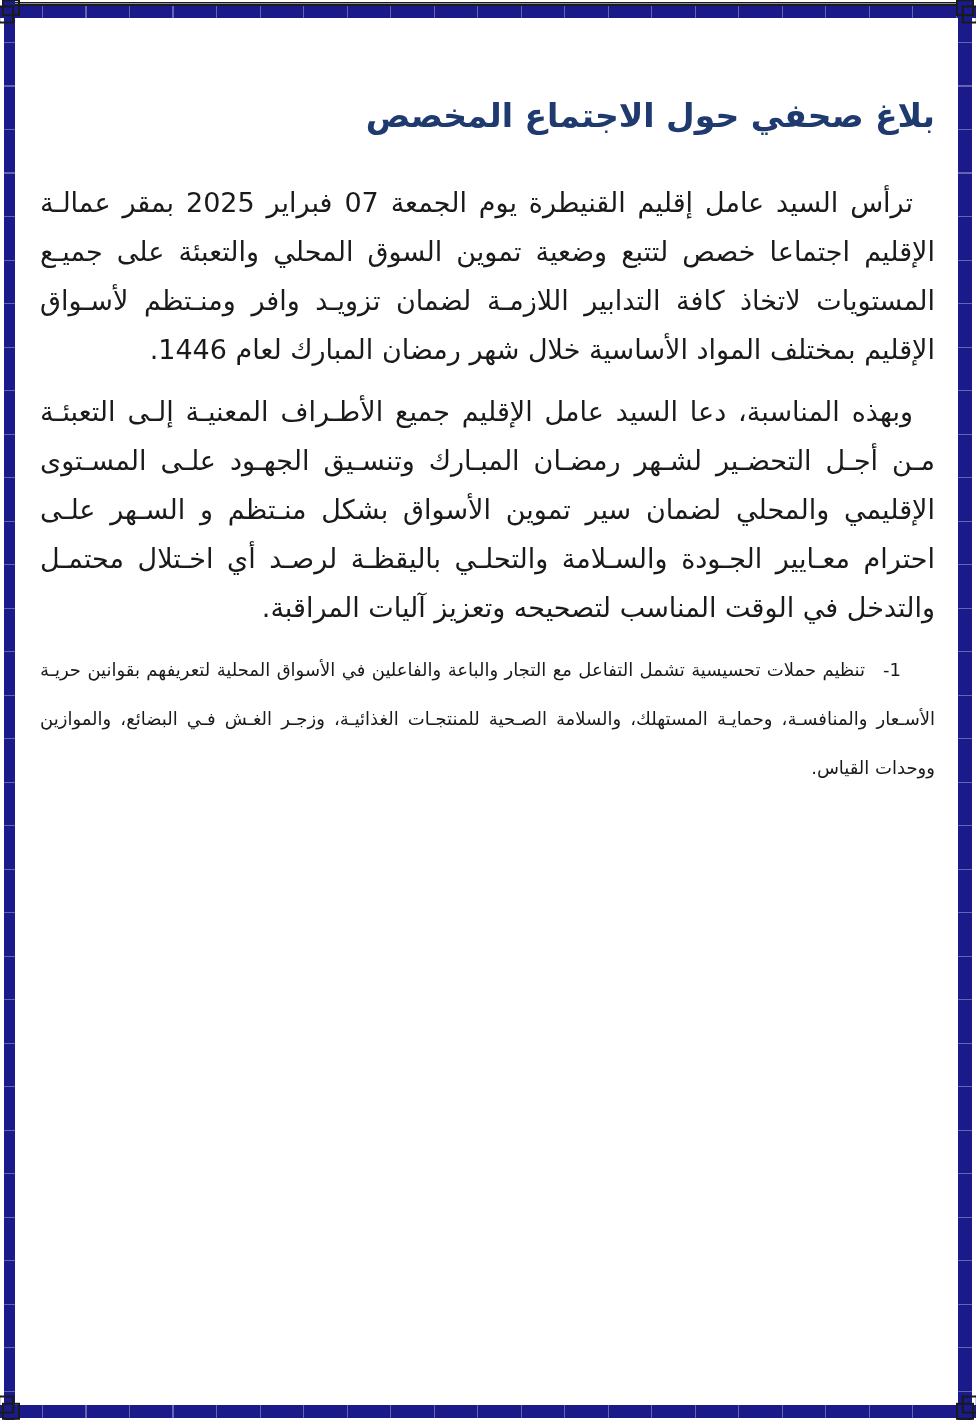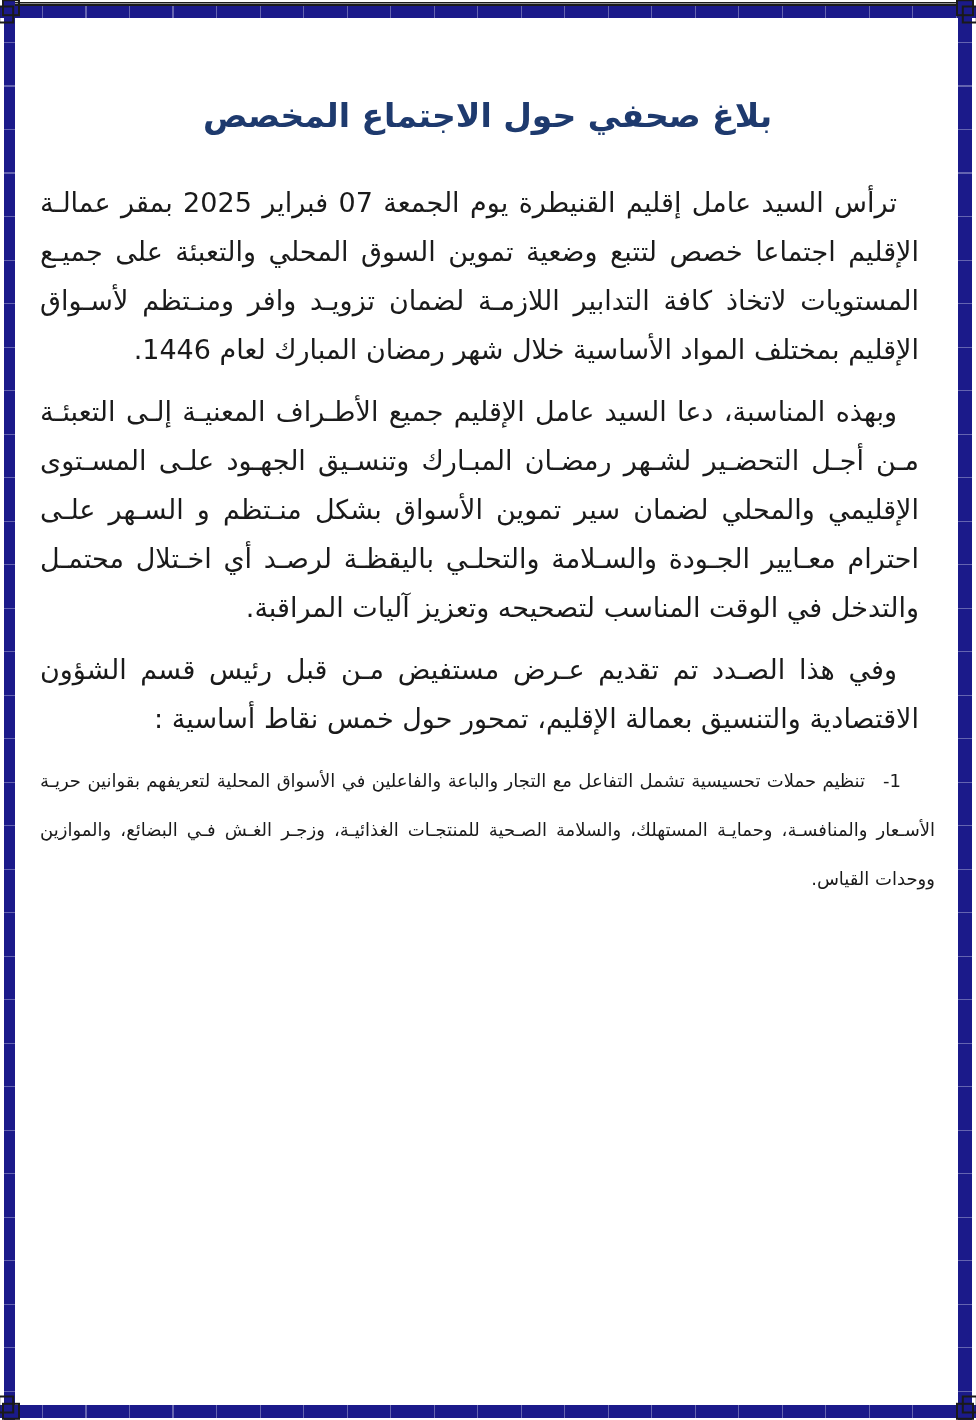--- a/index.html
+++ b/index.html
@@ -46,29 +46,29 @@
 
   
   .content {
     position: absolute;
     top: 86px; right: 41px; left: 40px;
     direction: rtl;
     text-align: justify;
     color: #1a1a1a;
   }
   .doc-title {
-    text-align: center;
+    text-align: right;
     color: #1e3a6e;
     font-weight: bold;
     font-size: 33px;
     line-height: 60px;
     margin-bottom: 32px;
   }
   .content p {
-    margin: 0 16px 13px 0;
+    margin: 0 0 13px 0;
     font-size: 27px;
     line-height: 49px;
     text-indent: 22px;
   }
   .list-item {
     font-size: 18px;
     line-height: 49px;
     text-indent: 34px;
     text-align: justify;
   }
@@ -115,20 +115,19 @@
   </span>
 
   <div class="content">
 
     <div class="doc-title">
       <div>بلاغ صحفي حول الاجتماع المخصص</div>
     </div>
 
     <p>ترأس السيد عامل إقليم القنيطرة يوم الجمعة 07 فبراير 2025 بمقر عمالـة الإقليم اجتماعا خصص لتتبع وضعية تموين السوق المحلي والتعبئة على جميـع المستويات لاتخاذ كافة التدابير اللازمـة لضمان تزويـد وافر ومنـتظم لأسـواق الإقليم بمختلف المواد الأساسية خلال شهر رمضان المبارك لعام 1446.</p>
     <p>وبهذه المناسبة، دعا السيد عامل الإقليم جميع الأطـراف المعنيـة إلـى التعبئـة مـن أجـل التحضـير لشـهر رمضـان المبـارك وتنسـيق الجهـود علـى المسـتوى الإقليمي والمحلي لضمان سير تموين الأسواق بشكل منـتظم و السـهر علـى احترام معـايير الجـودة والسـلامة والتحلـي باليقظـة لرصـد أي اخـتلال محتمـل والتدخل في الوقت المناسب لتصحيحه وتعزيز آليات المراقبة.</p>
-    <p>وفي هذا الصـدد تم تقديم عـرض مستفيض مـن قبل رئيس قسم الشؤون الاقتصادية والتنسيق بعمالة الإقليم، تمحور حول خمس نقاط أساسية :</p>
 
     <div class="list-item">
       <span class="item-marker">1-</span><span>تنظيم حملات تحسيسية تشمل التفاعل مع التجار والباعة والفاعلين في الأسواق المحلية لتعريفهم بقوانين حريـة الأسـعار والمنافسـة، وحمايـة المستهلك، والسلامة الصـحية للمنتجـات الغذائيـة، وزجـر الغـش فـي البضائع، والموازين ووحدات القياس.</span>
     </div>
 
   </div>
 </div>
 
 </body></html>

